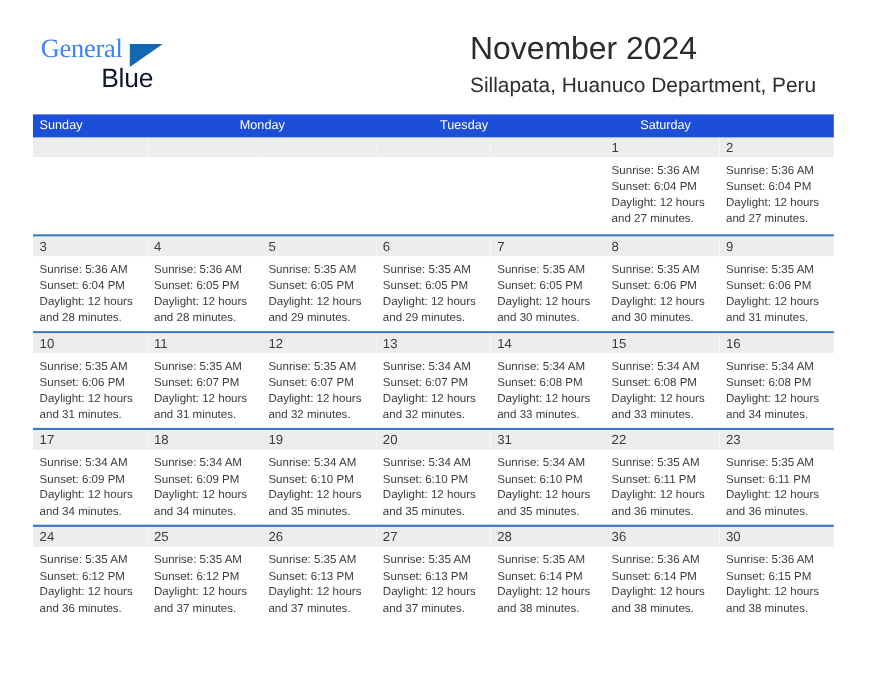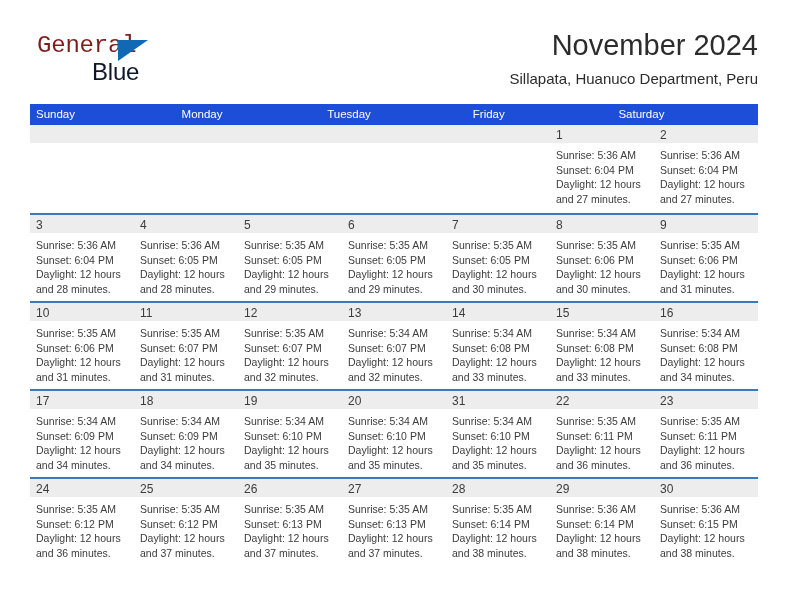--- a/index.html
+++ b/index.html
@@ -37,22 +37,22 @@
     top: 4px;
     width: 190px;
     height: 58px;
   }
   .logo-general {
     position: absolute;
     left: 3px;
     top: 0px;
     font-size: 24px;
     letter-spacing: -0.2px;
-    color: #7f1d1d;
-    font-family: Liberation Mono, monospace;
+    color: #3b82f6;
+    font-family: Liberation Serif, serif;
   }
   .logo-triangle {
     position: absolute;
     left: 84px;
     top: 8px;
     width: 0;
     height: 0;
     border-left: 30px solid #1268b3;
     border-bottom: 21px solid transparent;
   }
@@ -61,35 +61,35 @@
     left: 58px;
     top: 26px;
     font-size: 24px;
     letter-spacing: -0.2px;
     color: #0f172a;
     font-family: "Liberation Sans", sans-serif;
   }
 
   .titles {
     position: absolute;
-    right: 0;
+    right: 16px;
     top: 0;
-    text-align: right;
+    text-align: left;
     margin-left: 28px;
   }
   .cal-title {
     font-size: 29px;
     color: #2c2c2c;
     line-height: 34px;
     font-weight: normal;
     margin: 0;
     white-space: nowrap;
   }
   .cal-subtitle {
-    font-size: 15px;
+    font-size: 19px;
     color: #2c2c2c;
     line-height: 22px;
     margin: 6px 0 0 0;
     white-space: nowrap;
   }
 
   
   .calendar {
     position: absolute;
     left: 30px;
@@ -169,21 +169,20 @@
       <div class="cal-subtitle">Sillapata, Huanuco Department, Peru</div>
     </div>
 
   </div>
 
   <div class="calendar">
     <div class="weekday-row" id="weekday-row">
         <div class="weekday">Sunday</div>
         <div class="weekday">Monday</div>
         <div class="weekday">Tuesday</div>
-        <div class="weekday">Friday</div>
         <div class="weekday">Saturday</div>
       </div>
     <div id="weeks-container">
         <div class="week first">
           <div class="day empty">
             <div class="day-number-band"><span class="day-number"></span></div>
             <div class="day-body"></div>
           </div>
           <div class="day empty">
             <div class="day-number-band"><span class="day-number"></span></div>
@@ -455,21 +454,21 @@
           <div class="day">
             <div class="day-number-band"><span class="day-number">28</span></div>
             <div class="day-body">
               <div class="day-line">Sunrise: 5:35 AM</div>
               <div class="day-line">Sunset: 6:14 PM</div>
               <div class="day-line">Daylight: 12 hours</div>
               <div class="day-line">and 38 minutes.</div>
             </div>
           </div>
           <div class="day">
-            <div class="day-number-band"><span class="day-number">29</span></div>
+            <div class="day-number-band"><span class="day-number">36</span></div>
             <div class="day-body">
               <div class="day-line">Sunrise: 5:36 AM</div>
               <div class="day-line">Sunset: 6:14 PM</div>
               <div class="day-line">Daylight: 12 hours</div>
               <div class="day-line">and 38 minutes.</div>
             </div>
           </div>
           <div class="day">
             <div class="day-number-band"><span class="day-number">30</span></div>
             <div class="day-body">

